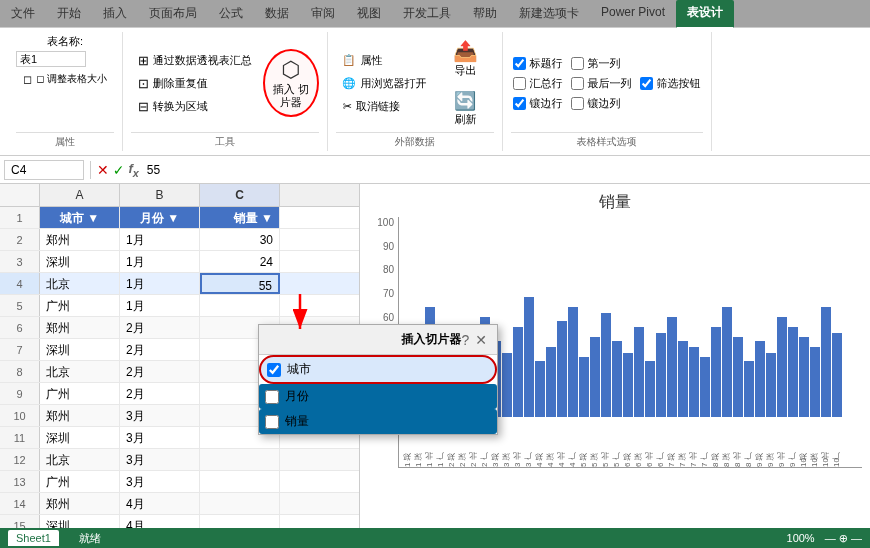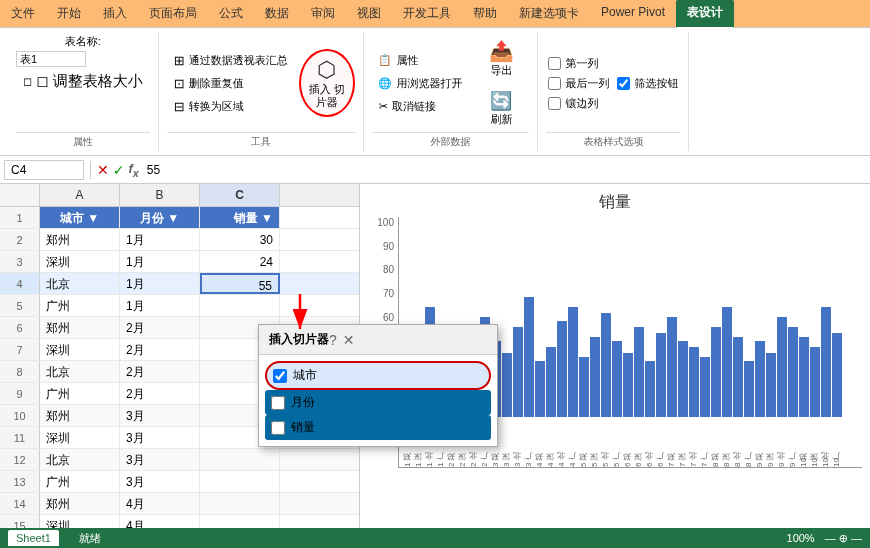--- a/index.html
+++ b/index.html
@@ -1,20 +1,20 @@
 <!DOCTYPE html>
 <html><head>
   <meta charset="utf-8">
   <style>
     * { box-sizing: border-box; margin: 0; padding: 0; }
     body { font-family: 'Microsoft YaHei', SimSun, sans-serif; font-size: 12px; background: #f0f0f0; overflow: hidden; width: 870px; height: 548px; }
 
     
     .ribbon { background: #fff; border-bottom: 1px solid #ccc; }
-    .ribbon-tabs { display: flex; background: #fdba74; border-bottom: 1px solid #ccc; }
+    .ribbon-tabs { display: flex; background: #a3a3a3; border-bottom: 1px solid #ccc; }
     .ribbon-tab { padding: 4px 10px; font-size: 12px; cursor: pointer; color: #333; border: 1px solid transparent; }
     .ribbon-tab.active { background: #fff; border-top: 2px solid #d83b01; color: #d83b01; font-weight: bold; border-bottom: 1px solid #fff; margin-bottom: -1px; }
     .ribbon-tab.table-design { background: #217346; color: #fff; border-top: none; border-radius: 2px 2px 0 0; }
 
     .ribbon-content { display: flex; background: #fff; padding: 4px 8px; align-items: stretch; min-height: 88px; }
     .ribbon-group { display: flex; flex-direction: column; align-items: center; border-right: 1px solid #e0e0e0; padding: 2px 8px; min-width: 60px; }
     .ribbon-group-label { font-size: 10px; color: #666; margin-top: auto; padding-top: 2px; border-top: 1px solid #ddd; width: 100%; text-align: center; }
     .ribbon-group-items { display: flex; gap: 4px; align-items: center; flex: 1; }
     .ribbon-group-items-col { display: flex; flex-direction: column; gap: 2px; }
 
@@ -48,25 +48,25 @@
     .cell { width: 100px; min-width: 80px; border-right: 1px solid #e8e8e8; line-height: 22px; padding: 0 6px; font-size: 12px; overflow: hidden; }
     .cell.header-cell { background: #4472c4; color: #fff; font-weight: bold; text-align: center; }
     .cell.col-c-cell { width: 100px; text-align: right; }
     .cell.selected { background: #d9e8fb; border: 2px solid #4472c4; }
     .cell.col-d-cell { width: 140px; }
 
     
     .chart-area { flex: 1; background: #fff; padding: 8px; position: relative; }
     .chart-title { text-align: center; font-size: 16px; color: #333; margin-bottom: 4px; }
     .dialog { position: absolute; left: 258px; top: 140px; width: 240px; background: #fff; border: 1px solid #aaa; box-shadow: 3px 3px 8px rgba(0,0,0,0.3); z-index: 100; }
-    .dialog-titlebar { display: flex; align-items: center; justify-content: flex-start; padding: 6px 10px; background: #f0f0f0; border-bottom: 1px solid #ccc; }
+    .dialog-titlebar { display: flex; align-items: center; justify-content: flex-end; padding: 6px 10px; background: #f0f0f0; border-bottom: 1px solid #ccc; }
     .dialog-title { font-size: 12px; font-weight: bold; }
     .dialog-btns { display: flex; gap: 6px; align-items: center; }
     .dialog-btn { cursor: pointer; font-size: 14px; color: #666; background: none; border: none; }
-    .dialog-content { padding: 6px; }
+    .dialog-content { padding: 0; }
     .dialog-item { display: flex; align-items: center; gap: 6px; padding: 4px 6px; font-size: 12px; border-radius: 3px; cursor: pointer; }
     .dialog-item.selected { background: #d9e8fb; border: 1px solid #4472c4; }
     .dialog-item.normal { background: #0369a1; }
     .dialog-checkbox { width: 14px; height: 14px; }
 
     
     .table-design-ribbon { background: #fff; }
 
     
     .status-bar { height: 20px; background: #217346; display: flex; align-items: center; padding: 0 8px; color: #fff; font-size: 11px; gap: 20px; position: fixed; bottom: 0; width: 870px; }
@@ -95,21 +95,21 @@
   <div class="ribbon-content table-design-ribbon">
 
     <div class="ribbon-group">
       <div class="ribbon-group-items-col">
         <div style="display:flex;align-items:center;gap:4px;font-size:11px;justify-content:center;">
           <span>表名称:</span>
         </div>
         <input type="text" style="width: 70px; border: 1px solid rgb(204, 204, 204); font-size: 11px; padding: 1px 3px;" value="表1">
         <div class="ribbon-btn-small">
           <span>◻</span>
-          <span style="font-size:15px;">◻ 调整表格大小</span>
+          <span style="font-size:10px;font-family:Liberation Serif, serif;">◻ 调整表格大小</span>
         </div>
       </div>
       <div class="ribbon-group-label">属性</div>
     </div>
 
     <div class="ribbon-group">
       <div class="ribbon-group-items">
         <div style="display:flex;flex-direction:column;gap:2px;">
           <div class="ribbon-btn-small">
             <span style="font-size:13px;">⊞</span>
@@ -161,20 +161,34 @@
             <div style="font-size:18px;">🔄</div>
             <div>刷新</div>
           </div>
         </div>
       </div>
       <div class="ribbon-group-label">外部数据</div>
     </div>
 
     <div class="ribbon-group">
       <div class="ribbon-group-items">
+        <div style="display:flex;flex-direction:column;gap:3px;">
+          <div class="checkbox-row">
+            <input type="checkbox" checked="" style="">
+            <span>标题行</span>
+          </div>
+          <div class="checkbox-row">
+            <input type="checkbox" style="">
+            <span>汇总行</span>
+          </div>
+          <div class="checkbox-row">
+            <input type="checkbox" checked="" style="">
+            <span>镶边行</span>
+          </div>
+        </div>
         <div style="display:flex;flex-direction:column;gap:3px;">
           <div class="checkbox-row">
             <input type="checkbox" style="">
             <span>第一列</span>
           </div>
           <div class="checkbox-row">
             <input type="checkbox" style="">
             <span>最后一列</span>
           </div>
           <div class="checkbox-row">

